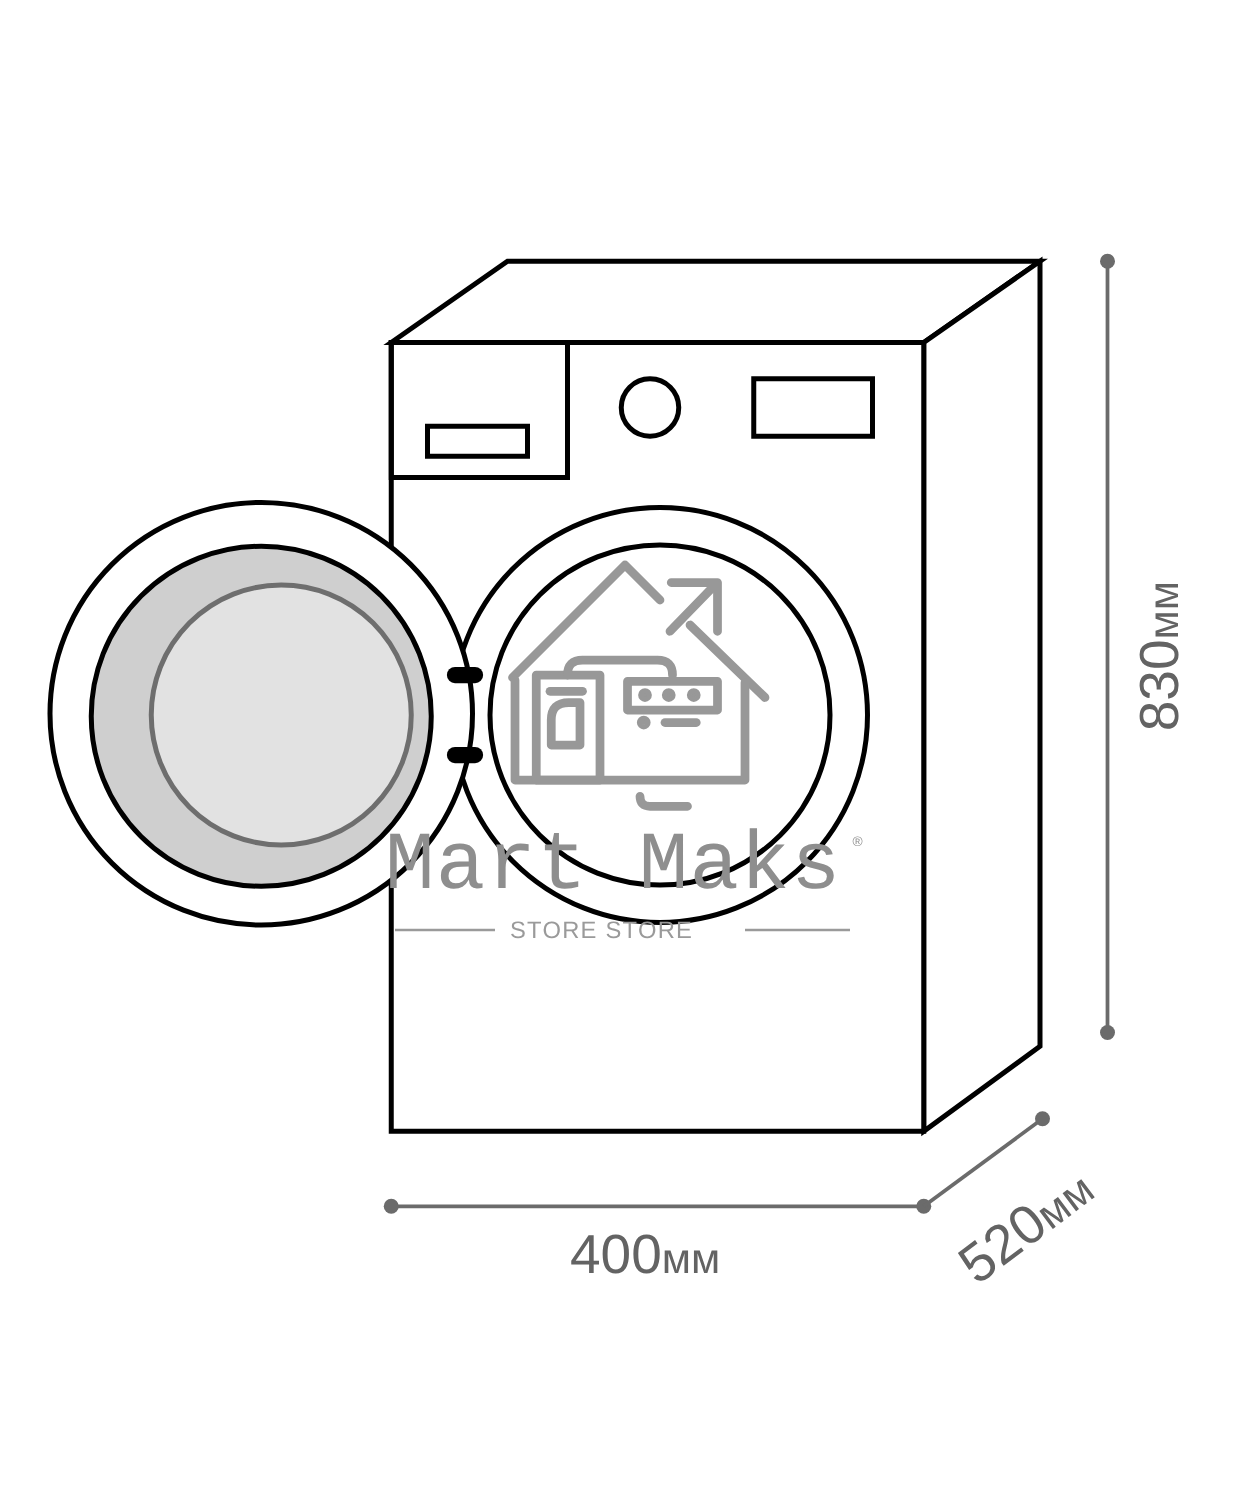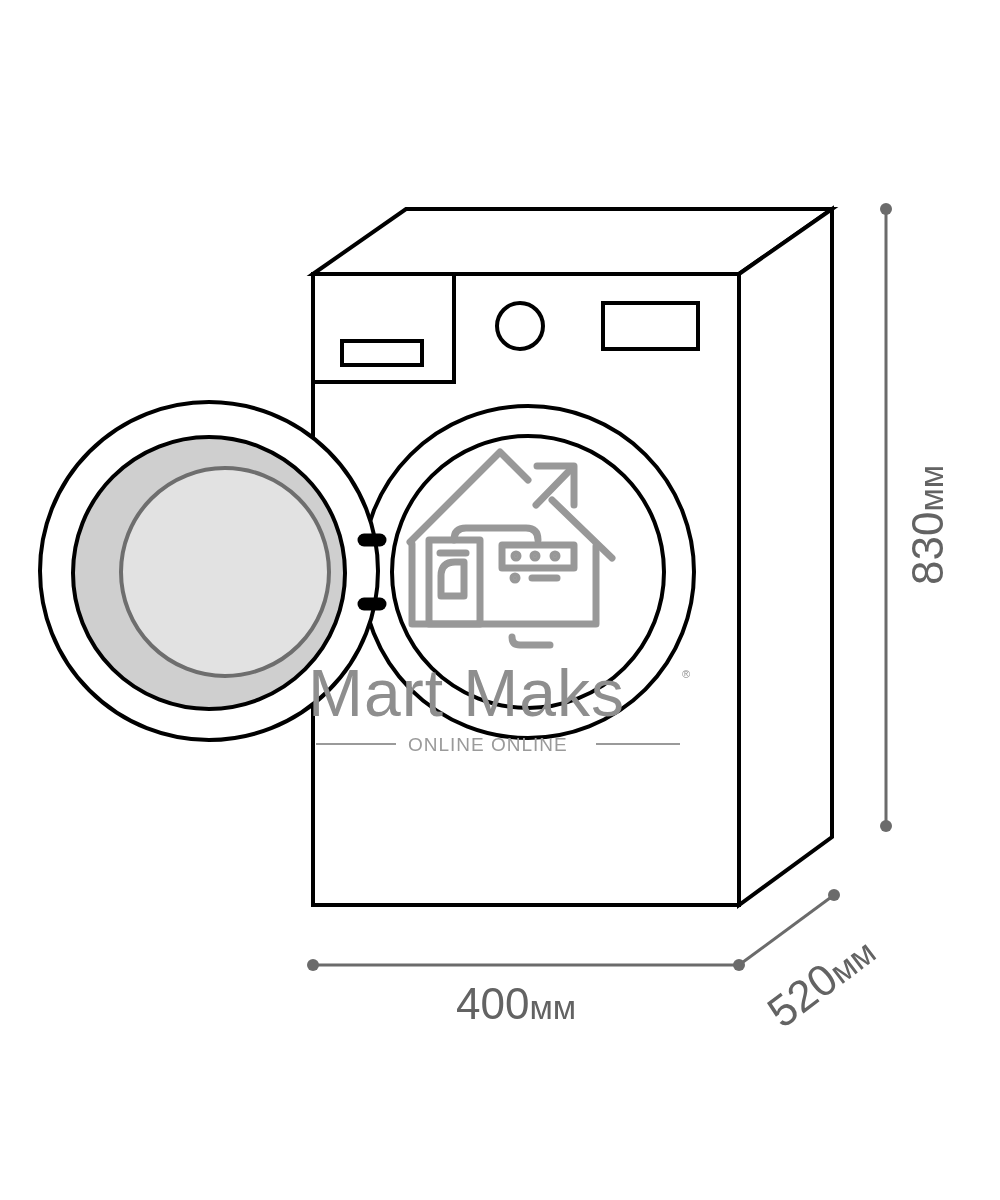--- a/index.html
+++ b/index.html
@@ -3,21 +3,21 @@
   <meta charset="utf-8">
   <style>
     html, body { margin: 0; padding: 0; background: #ffffff; }
     body { width: 1000px; height: 1200px; position: relative; overflow: hidden; font-family: "Liberation Sans", sans-serif; }
     #canvas { position: absolute; left: 0; top: 0; width: 1000px; height: 1200px; }
     .dim-label { position: absolute; color: #636363; font-family: "Liberation Sans", sans-serif; font-size: 44px; white-space: nowrap; line-height: 1; }
     .dim-label .unit { font-size: 34px; }
     #label-height { left: 912px; top: 515px; transform-origin: 0 0; transform: translate(0,0) rotate(-90deg) translate(-70px, -6px); }
     #label-width { left: 456px; top: 982px; }
     #label-depth { left: 760px; top: 1000px; transform-origin: 0 0; transform: rotate(-37deg); }
-    .wm-title { position: absolute; left: 308px; top: 660px; font-size: 66px; color: #8e8e8e; letter-spacing: 1px; font-family: Liberation Sans, sans-serif; line-height: 1; }
+    .wm-title { position: absolute; left: 308px; top: 660px; font-size: 66px; color: #8e8e8e; letter-spacing: 1px; font-family: Liberation Mono, monospace; line-height: 1; }
     .wm-reg { position: absolute; left: 682px; top: 668px; font-size: 11px; color: #8e8e8e; }
     .wm-sub { position: absolute; left: 408px; top: 735px; font-size: 19px; color: #9a9a9a; letter-spacing: 1px; font-family: "Liberation Sans", sans-serif; line-height: 1; }
   </style>
 </head>
 <body>
 
 <svg id="canvas" viewBox="0 0 1000 1200" xmlns="http://www.w3.org/2000/svg">
 
   <g fill="none" stroke="#000" stroke-width="4" stroke-linejoin="miter">
     <polygon points="313,274 406,209 832,209 739,274" fill="#fff"></polygon>
@@ -75,17 +75,17 @@
     <line x1="313" y1="965" x2="739" y2="965"></line>
     <circle cx="313" cy="965" r="6" stroke="none"></circle>
     <circle cx="739" cy="965" r="6" stroke="none"></circle>
     <line x1="739" y1="965" x2="834" y2="895"></line>
     <circle cx="834" cy="895" r="6" stroke="none"></circle>
   </g>
 </svg>
 
 <div class="wm-title">Mart Maks</div>
 <div class="wm-reg">®</div>
-<div class="wm-sub">ONLINE ONLINE</div>
+<div class="wm-sub">STORE STORE</div>
 
 <div class="dim-label" id="label-height"><span>830</span><span class="unit">мм</span></div>
 <div class="dim-label" id="label-width"><span>400</span><span class="unit">мм</span></div>
 <div class="dim-label" id="label-depth"><span>520</span><span class="unit">мм</span></div>
 
 </body></html>

